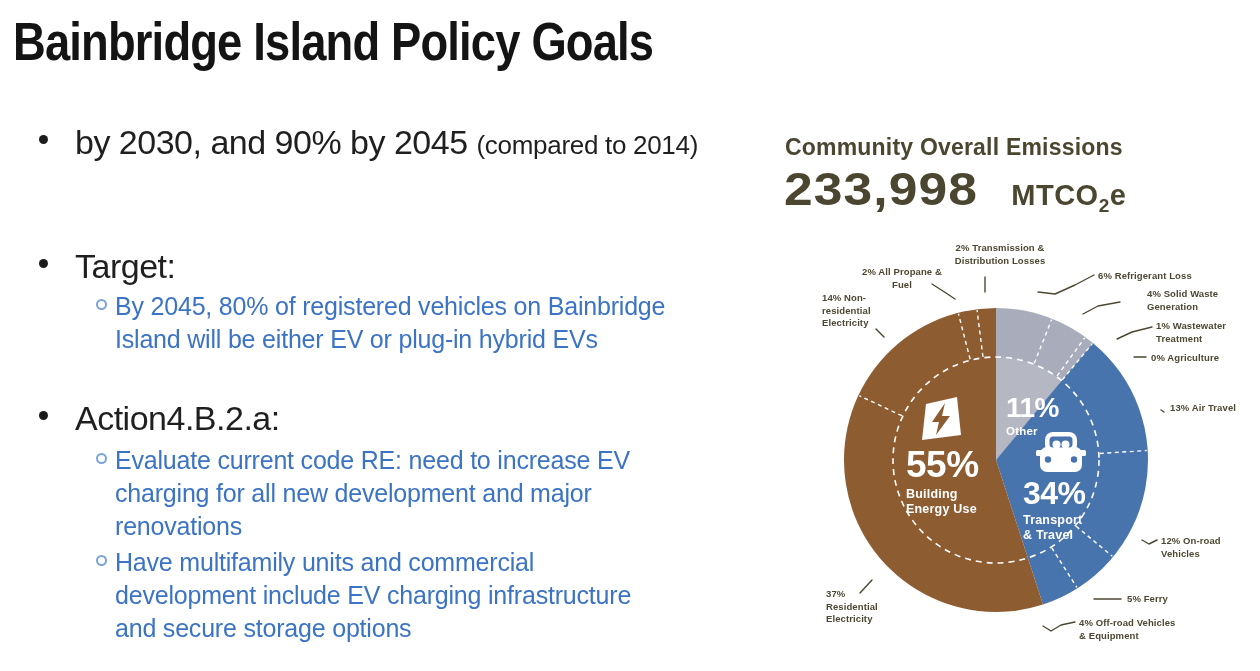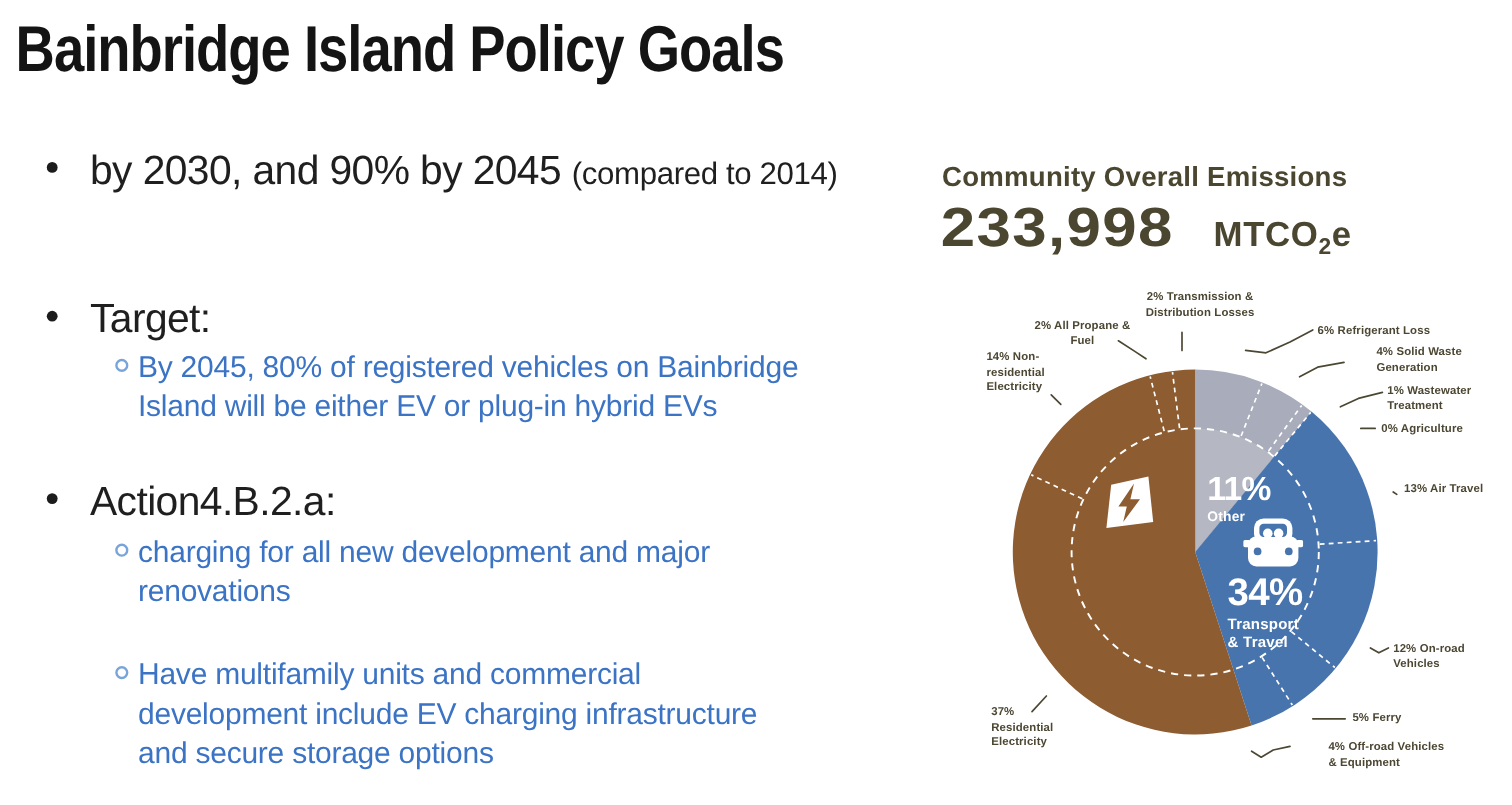--- a/index.html
+++ b/index.html
@@ -87,20 +87,21 @@
 </div>
 
 <div class="bullet" style="top:398px">
   <span class="dot"></span>
   <div class="btext">Action4.B.2.a:</div>
 </div>
 
 <div class="bullet" style="top:444px">
   <span class="ring"></span>
   <div class="stext">
+    <div>Evaluate current code RE: need to increase EV</div>
     <div>charging for all new development and major</div>
     <div>renovations</div>
   </div>
 </div>
 
 <div class="bullet" style="top:546px">
   <span class="ring"></span>
   <div class="stext">
     <div>Have multifamily units and commercial</div>
     <div>development include EV charging infrastructure</div>
@@ -147,20 +148,24 @@
     <div class="ipct">11%</div>
     <div class="iname">Other</div>
   </div>
 
   <div class="iconbox" style="left:139px;top:155px;">
     <svg width="45" height="47" viewBox="0 0 45 47">
       <polygon points="7,9 38,2 42,40 3,45" fill="#ffffff"></polygon>
       <polygon points="26,8 13,27 20,27 17,40 31,21 23,21" fill="#8e5c31"></polygon>
     </svg>
   </div>
+  <div class="inner-block ib-building" style="left:126px;top:206px;">
+    <div class="ipct">55%</div>
+    <div class="iname" style="width:80px">Building Energy Use</div>
+  </div>
 
   <div class="iconbox" style="left:256px;top:191px;">
     <svg width="50" height="45" viewBox="0 0 50 45">
       <rect x="0" y="19" width="6" height="6" rx="1.5" fill="#ffffff"></rect>
       <rect x="44" y="19" width="6" height="6" rx="1.5" fill="#ffffff"></rect>
       <rect x="4" y="16" width="42" height="25" rx="7" fill="#ffffff"></rect>
       <rect x="9" y="1" width="32" height="21" rx="8" fill="#ffffff"></rect>
       <rect x="13.5" y="5.5" width="23" height="11" rx="3.5" fill="#4874ad"></rect>
       <circle cx="20.5" cy="13.5" r="4" fill="#ffffff"></circle>
       <circle cx="29.5" cy="13.5" r="4" fill="#ffffff"></circle>
@@ -174,19 +179,19 @@
   </div>
 
   <div id="callouts">
       <div class="clabel" style="left: 318px; top: 30px; width: 150px; text-align: left;">6% Refrigerant Loss</div>
       <div class="clabel" style="left: 343px; top: 48px; width: 78px; text-align: left; margin-left: 24px;">4% Solid Waste Generation</div>
       <div class="clabel" style="left: 376px; top: 80px; width: 80px; text-align: left;">1% Wastewater Treatment</div>
       <div class="clabel" style="left: 371px; top: 112px; width: 100px; text-align: left;">0% Agriculture</div>
       <div class="clabel" style="left: 390px; top: 162px; width: 110px; text-align: left;">13% Air Travel</div>
       <div class="clabel" style="left: 381px; top: 295px; width: 75px; text-align: left;">12% On-road Vehicles</div>
       <div class="clabel" style="left: 347px; top: 353px; width: 80px; text-align: left;">5% Ferry</div>
-      <div class="clabel" style="left: 299px; top: 377px; width: 105px; text-align: left; margin-left: 28px;">4% Off-road Vehicles &amp; Equipment</div>
+      <div class="clabel" style="left: 299px; top: 377px; width: 105px; text-align: left;">4% Off-road Vehicles &amp; Equipment</div>
       <div class="clabel" style="left: 46px; top: 348px; width: 62px; text-align: left;">37% Residential Electricity</div>
       <div class="clabel" style="left: 42px; top: 52px; width: 86px; text-align: left;">14% Non-residential Electricity</div>
       <div class="clabel" style="left: 72px; top: 26px; width: 100px; text-align: center;">2% All Propane &amp; Fuel</div>
       <div class="clabel" style="left: 150px; top: 2px; width: 140px; text-align: center;">2% Transmission &amp; Distribution Losses</div>
     </div>
 </div>
 
 </body></html>

